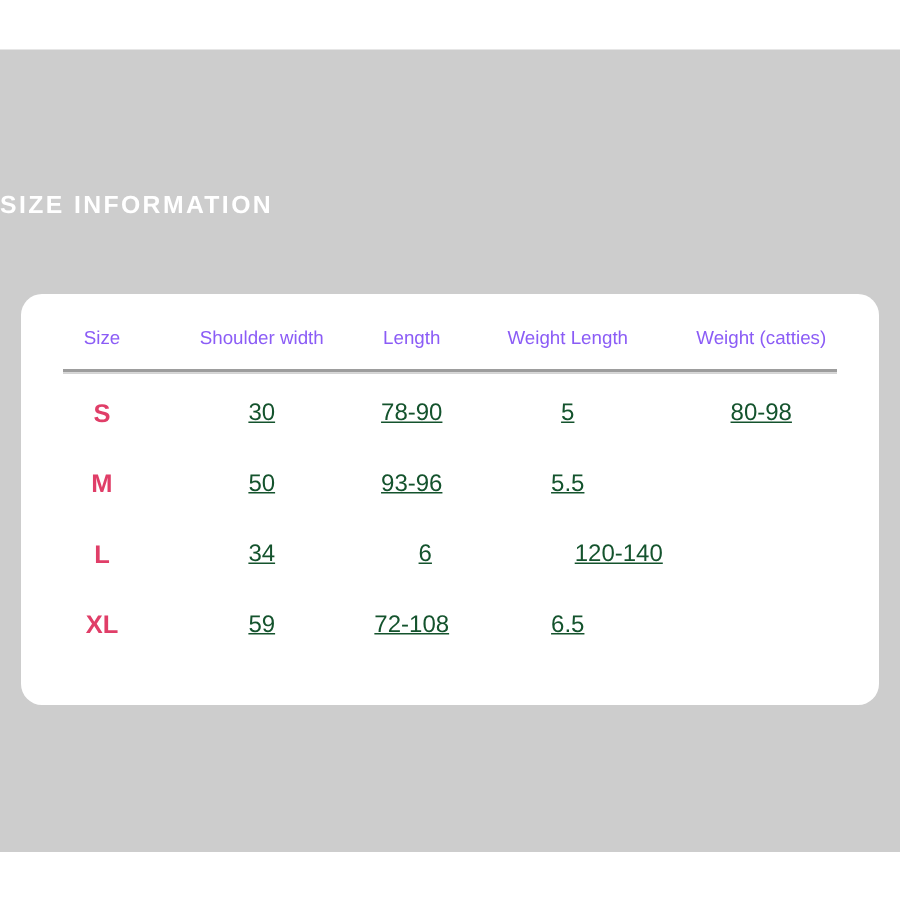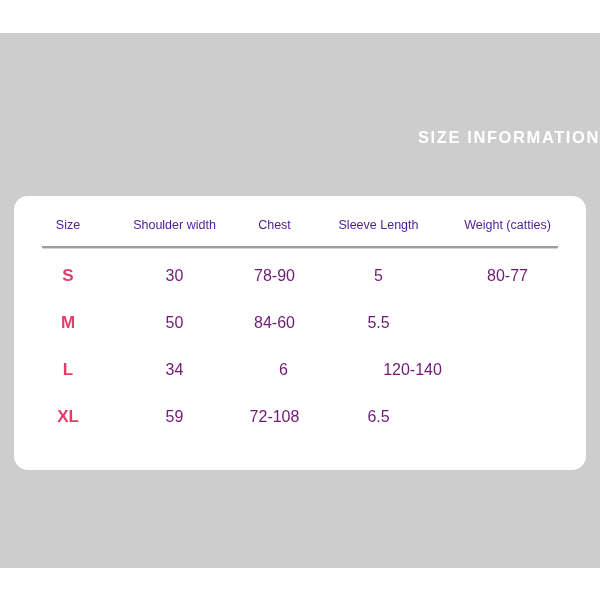--- a/index.html
+++ b/index.html
@@ -27,21 +27,21 @@
     width: 600px;
     height: 535px;
     background: #cdcdcd;
   }
   
   .title {
     position: absolute;
     left: 0;
     top: 126px;
     width: 600px;
-    text-align: right;
+    text-align: left;
     color: #ffffff;
     font-size: 16.5px;
     font-weight: bold;
     letter-spacing: 1.6px;
     line-height: 22px;
     white-space: nowrap;
   }
   
   .card {
     position: absolute;
@@ -62,21 +62,21 @@
   .header-row {
     position: absolute;
     left: 0;
     top: 16px;
     width: 100%;
     height: 26px;
     display: flex;
     align-items: center;
   }
   .header-cell {
-    color: #4c1d95;
+    color: #8b5cf6;
     font-size: 12.5px;
     font-weight: normal;
     text-align: center;
     white-space: nowrap;
   }
   .divider {
     position: absolute;
     left: 28px;
     top: 50px;
     width: 516px;
@@ -98,23 +98,24 @@
   .cell {
     text-align: center;
     white-space: nowrap;
   }
   .size-cell {
     color: #e03e68;
     font-size: 17px;
     font-weight: bold;
   }
   .value-cell {
-    color: #701a75;
+    color: #14532d;
     font-size: 16px;
     font-weight: normal;
+    text-decoration: underline;
   }
   
   .col-0 { width: 108px; }
   .col-1 { width: 105px; }
   .col-2 { width: 95px; }
   .col-3 { width: 113px; }
   .col-4 { width: 145px; }
 </style>
 </head>
 <body>
@@ -124,41 +125,41 @@
   <div class="backdrop"></div>
 
   <div class="title">SIZE INFORMATION</div>
 
   <div class="card">
     <div class="table">
 
       <div class="header-row">
         <div class="header-cell col-0">Size</div>
         <div class="header-cell col-1">Shoulder width</div>
-        <div class="header-cell col-2">Chest</div>
-        <div class="header-cell col-3">Sleeve Length</div>
+        <div class="header-cell col-2">Length</div>
+        <div class="header-cell col-3">Weight Length</div>
         <div class="header-cell col-4">Weight (catties)</div>
       </div>
 
       <div class="divider"></div>
 
       <div class="body-rows">
 
         <div class="data-row">
           <div class="cell size-cell  col-0">S</div>
           <div class="cell value-cell col-1">30</div>
           <div class="cell value-cell col-2">78-90</div>
           <div class="cell value-cell col-3">5</div>
-          <div class="cell value-cell col-4">80-77</div>
+          <div class="cell value-cell col-4">80-98</div>
         </div>
 
         <div class="data-row">
           <div class="cell size-cell  col-0">M</div>
           <div class="cell value-cell col-1">50</div>
-          <div class="cell value-cell col-2">84-60</div>
+          <div class="cell value-cell col-2">93-96</div>
           <div class="cell value-cell col-3">5.5</div>
         </div>
 
         <div class="data-row">
           <div class="cell size-cell  col-0">L</div>
           <div class="cell value-cell col-1">34</div>
           <div class="cell value-cell col-3">6</div>
           <div class="cell value-cell col-4">120-140</div>
         </div>
 

